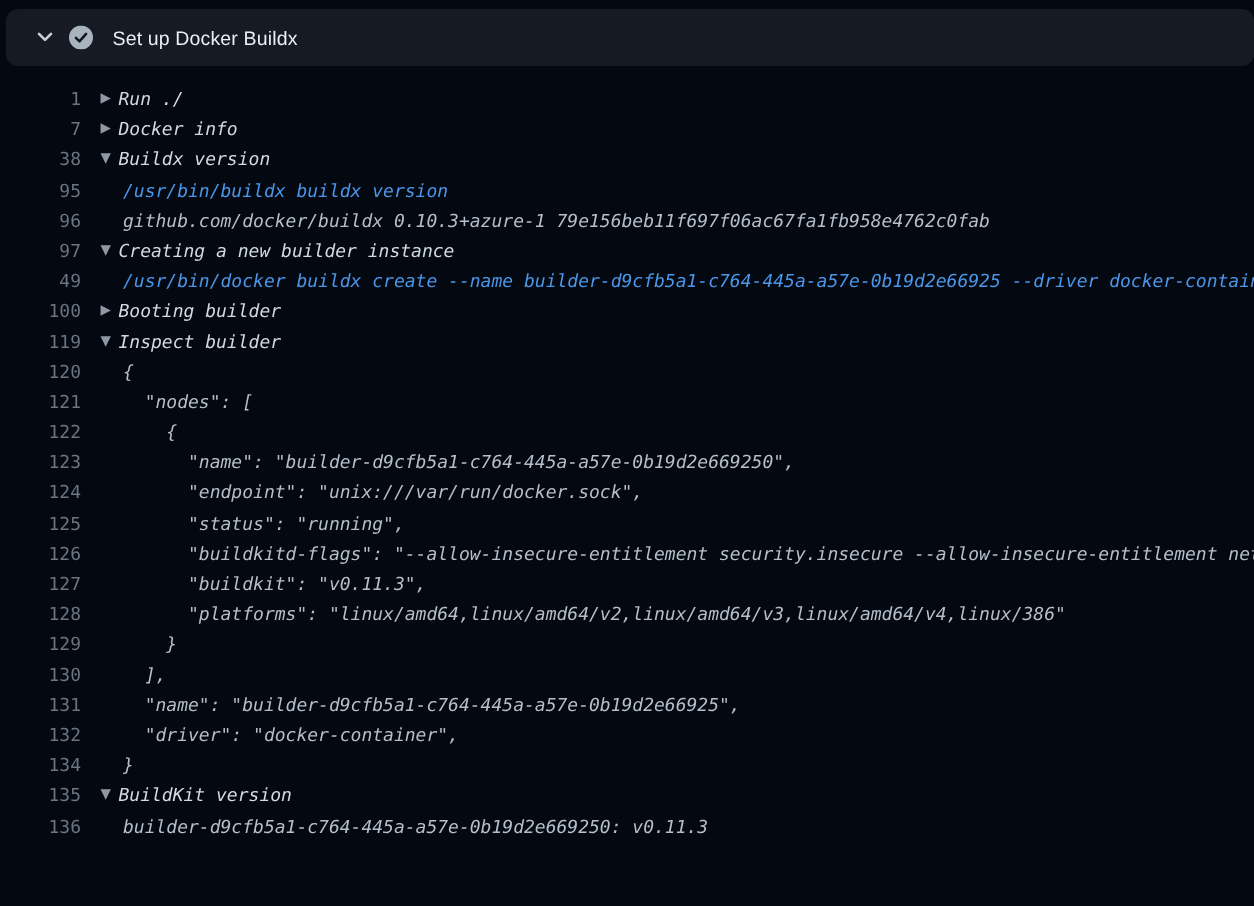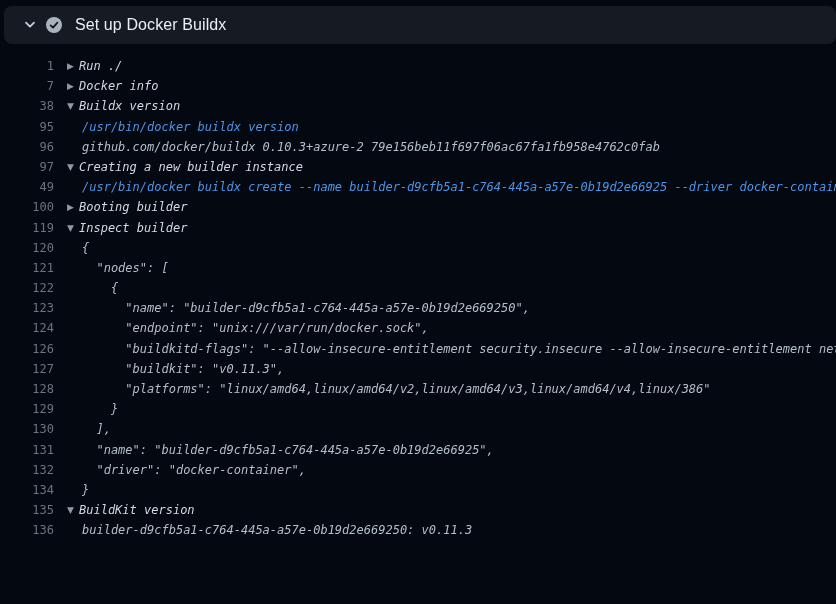--- a/index.html
+++ b/index.html
@@ -12,21 +12,21 @@
   .step-header{
     position:absolute;top:6px;left:4px;width:832px;height:38px;
     background:#161b23;border-radius:8px;
     display:flex;align-items:center;box-sizing:border-box;
     padding-left:19px;cursor:pointer;
   }
   .chev{width:14px;height:14px;margin-right:9px;flex:none;display:block;}
   .status-ic{width:16px;height:16px;margin-right:13px;flex:none;display:block;}
   .step-title{
     font-family:"Liberation Sans",sans-serif;
-    font-size:16px;color:#e9eff5;letter-spacing:.1px;
+    font-size:13px;color:#e9eff5;letter-spacing:.1px;
   }
   
   .log{position:absolute;top:56px;left:0;width:836px;}
   .row{
     display:flex;height:20.2px;line-height:20.2px;
     font-size:12px;white-space:pre;
   }
   .ln{
     width:54px;flex:none;text-align:right;
     color:#6a7580;user-select:none;
@@ -52,31 +52,32 @@
     <circle cx="8" cy="8" r="8" fill="#a9b3bd"></circle>
     <path d="M4.6 8.3 L7 10.6 L11.4 5.6" fill="none" stroke="#10151c" stroke-width="1.7" stroke-linecap="round" stroke-linejoin="round"></path>
   </svg>
   <span class="step-title">Set up Docker Buildx</span>
 </div>
 
 <div class="log">
     <div class="row group_collapsed"><span class="ln">1</span><span class="marker">▶</span><span class="content">Run ./</span></div>
     <div class="row group_collapsed"><span class="ln">7</span><span class="marker">▶</span><span class="content">Docker info</span></div>
     <div class="row group_expanded"><span class="ln">38</span><span class="marker">▼</span><span class="content">Buildx version</span></div>
-    <div class="row command"><span class="ln">95</span><span class="marker"></span><span class="content">/usr/bin/docker buildx version</span></div>
-    <div class="row output"><span class="ln">96</span><span class="marker"></span><span class="content">github.com/docker/buildx 0.10.3+azure-2 79e156beb11f697f06ac67fa1fb958e4762c0fab</span></div>
+    <div class="row command"><span class="ln">95</span><span class="marker"></span><span class="content">/usr/bin/buildx buildx version</span></div>
+    <div class="row output"><span class="ln">96</span><span class="marker"></span><span class="content">github.com/docker/buildx 0.10.3+azure-1 79e156beb11f697f06ac67fa1fb958e4762c0fab</span></div>
     <div class="row group_expanded"><span class="ln">97</span><span class="marker">▼</span><span class="content">Creating a new builder instance</span></div>
     <div class="row command"><span class="ln">49</span><span class="marker"></span><span class="content">/usr/bin/docker buildx create --name builder-d9cfb5a1-c764-445a-a57e-0b19d2e66925 --driver docker-container</span></div>
     <div class="row group_collapsed"><span class="ln">100</span><span class="marker">▶</span><span class="content">Booting builder</span></div>
     <div class="row group_expanded"><span class="ln">119</span><span class="marker">▼</span><span class="content">Inspect builder</span></div>
     <div class="row output"><span class="ln">120</span><span class="marker"></span><span class="content">{</span></div>
     <div class="row output"><span class="ln">121</span><span class="marker"></span><span class="content">  "nodes": [</span></div>
     <div class="row output"><span class="ln">122</span><span class="marker"></span><span class="content">    {</span></div>
     <div class="row output"><span class="ln">123</span><span class="marker"></span><span class="content">      "name": "builder-d9cfb5a1-c764-445a-a57e-0b19d2e669250",</span></div>
     <div class="row output"><span class="ln">124</span><span class="marker"></span><span class="content">      "endpoint": "unix:///var/run/docker.sock",</span></div>
+    <div class="row output"><span class="ln">125</span><span class="marker"></span><span class="content">      "status": "running",</span></div>
     <div class="row output"><span class="ln">126</span><span class="marker"></span><span class="content">      "buildkitd-flags": "--allow-insecure-entitlement security.insecure --allow-insecure-entitlement network.host",</span></div>
     <div class="row output"><span class="ln">127</span><span class="marker"></span><span class="content">      "buildkit": "v0.11.3",</span></div>
     <div class="row output"><span class="ln">128</span><span class="marker"></span><span class="content">      "platforms": "linux/amd64,linux/amd64/v2,linux/amd64/v3,linux/amd64/v4,linux/386"</span></div>
     <div class="row output"><span class="ln">129</span><span class="marker"></span><span class="content">    }</span></div>
     <div class="row output"><span class="ln">130</span><span class="marker"></span><span class="content">  ],</span></div>
     <div class="row output"><span class="ln">131</span><span class="marker"></span><span class="content">  "name": "builder-d9cfb5a1-c764-445a-a57e-0b19d2e66925",</span></div>
     <div class="row output"><span class="ln">132</span><span class="marker"></span><span class="content">  "driver": "docker-container",</span></div>
     <div class="row output"><span class="ln">134</span><span class="marker"></span><span class="content">}</span></div>
     <div class="row group_expanded"><span class="ln">135</span><span class="marker">▼</span><span class="content">BuildKit version</span></div>
     <div class="row output"><span class="ln">136</span><span class="marker"></span><span class="content">builder-d9cfb5a1-c764-445a-a57e-0b19d2e669250: v0.11.3</span></div>

